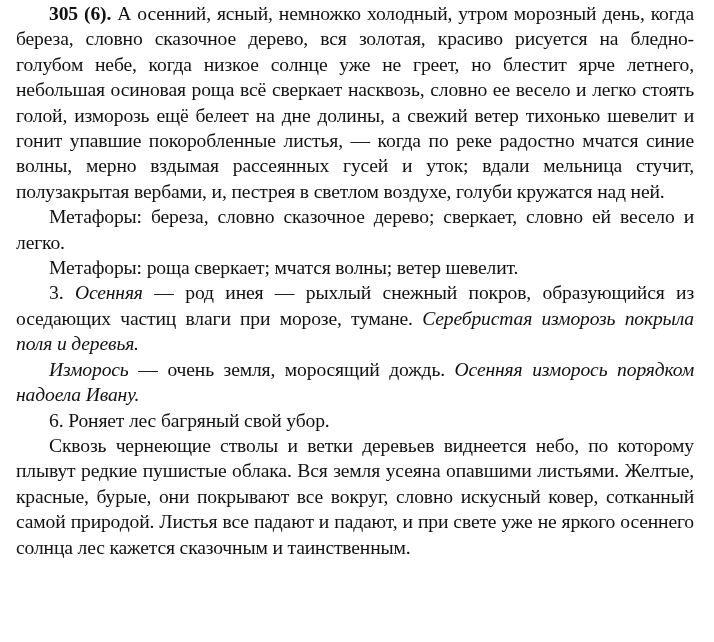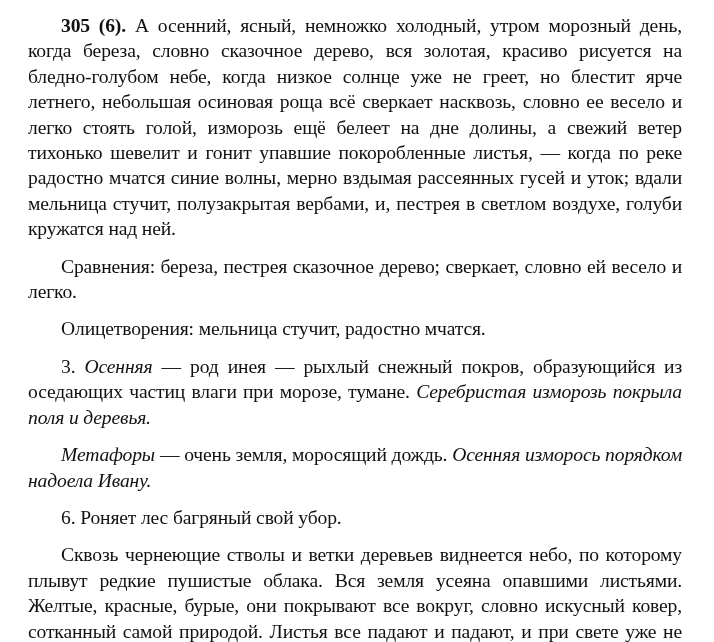--- a/index.html
+++ b/index.html
@@ -9,32 +9,32 @@
     left: 16px;
     top: 1px;
     width: 678px;
     font-family: "Liberation Serif", "DejaVu Serif", serif;
     font-size: 19.6px;
     line-height: 25.4px;
     color: #111111;
     text-align: justify;
     letter-spacing: -0.15px;
   }
-  .page p { margin: 12px; text-indent: 33px; }
+  .page p { margin: 0; text-indent: 33px; }
   .num { font-weight: bold; }
   .it { font-style: italic; }
 </style>
 </head>
 <body>
 
 <div class="page">
   <p><span class="num">305 (6).</span> <span>А осенний, ясный, немножко холодный, утром морозный день, когда береза, словно сказочное дерево, вся золотая, красиво рисуется на бледно-голубом небе, когда низкое солнце уже не греет, но блестит ярче летнего, небольшая осиновая роща всё сверкает насквозь, словно ее весело и легко стоять голой, изморозь ещё белеет на дне долины, а свежий ветер тихонько шевелит и гонит упавшие покоробленные листья, — когда по реке радостно мчатся синие волны, мерно вздымая рассеянных гусей и уток; вдали мельница стучит, полузакрытая вербами, и, пестрея в светлом воздухе, голуби кружатся над ней.</span></p>
 
-  <p>Сравнения: береза, пестрея сказочное дерево; сверкает, словно ей весело и легко.</p>
-  <p>Олицетворения: мельница стучит, радостно мчатся.</p>
+  <p>Метафоры: береза, словно сказочное дерево; сверкает, словно ей весело и легко.</p>
+  <p>Метафоры: роща сверкает; мчатся волны; ветер шевелит.</p>
 
   <p><span>3.</span> <span class="it">Осенняя</span> <span>— род инея — рыхлый снежный покров, образующийся из оседающих частиц влаги при морозе, тумане.</span> <span class="it">Серебристая изморозь покрыла поля и деревья.</span></p>
 
-  <p><span class="it">Метафоры</span> <span>— очень земля, моросящий дождь.</span> <span class="it">Осенняя изморось порядком надоела Ивану.</span></p>
+  <p><span class="it">Изморось</span> <span>— очень земля, моросящий дождь.</span> <span class="it">Осенняя изморось порядком надоела Ивану.</span></p>
 
   <p>6. Роняет лес багряный свой убор.</p>
   <p>Сквозь чернеющие стволы и ветки деревьев виднеется небо, по которому плывут редкие пушистые облака. Вся земля усеяна опавшими листьями. Желтые, красные, бурые, они покрывают все вокруг, словно искусный ковер, сотканный самой природой. Листья все падают и падают, и при свете уже не яркого осеннего солнца лес кажется сказочным и таинственным.</p>
 </div>
 
 </body></html>

